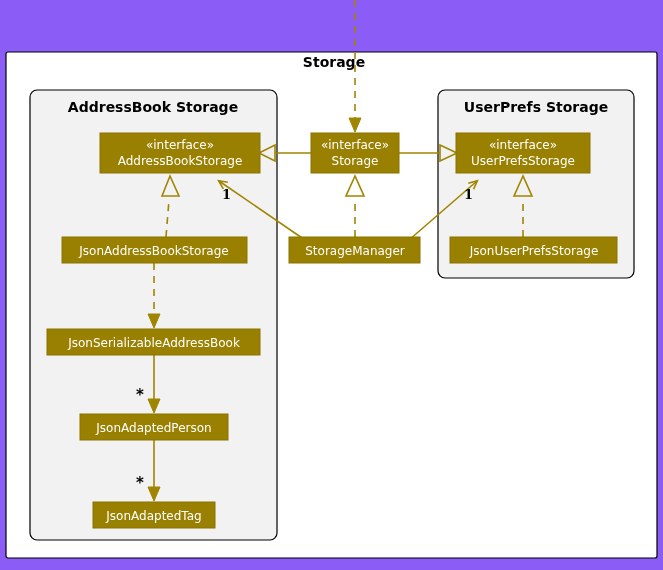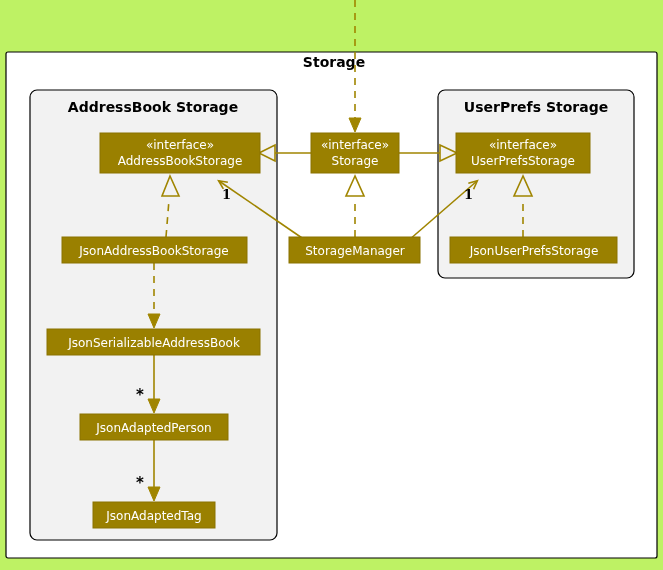--- a/index.html
+++ b/index.html
@@ -4,21 +4,21 @@
 <style>
   html, body {
     margin: 0;
     padding: 0;
     background: #ffffff;
   }
   #diagram-root {
     position: relative;
     width: 663px;
     height: 570px;
-    background: #bef264;
+    background: #8b5cf6;
     font-family: "DejaVu Sans", sans-serif;
     overflow: hidden;
   }
   svg#uml-canvas {
     display: block;
     width: 663px;
     height: 570px;
   }
   .pkg-title {
     font-family: "DejaVu Sans", sans-serif;

